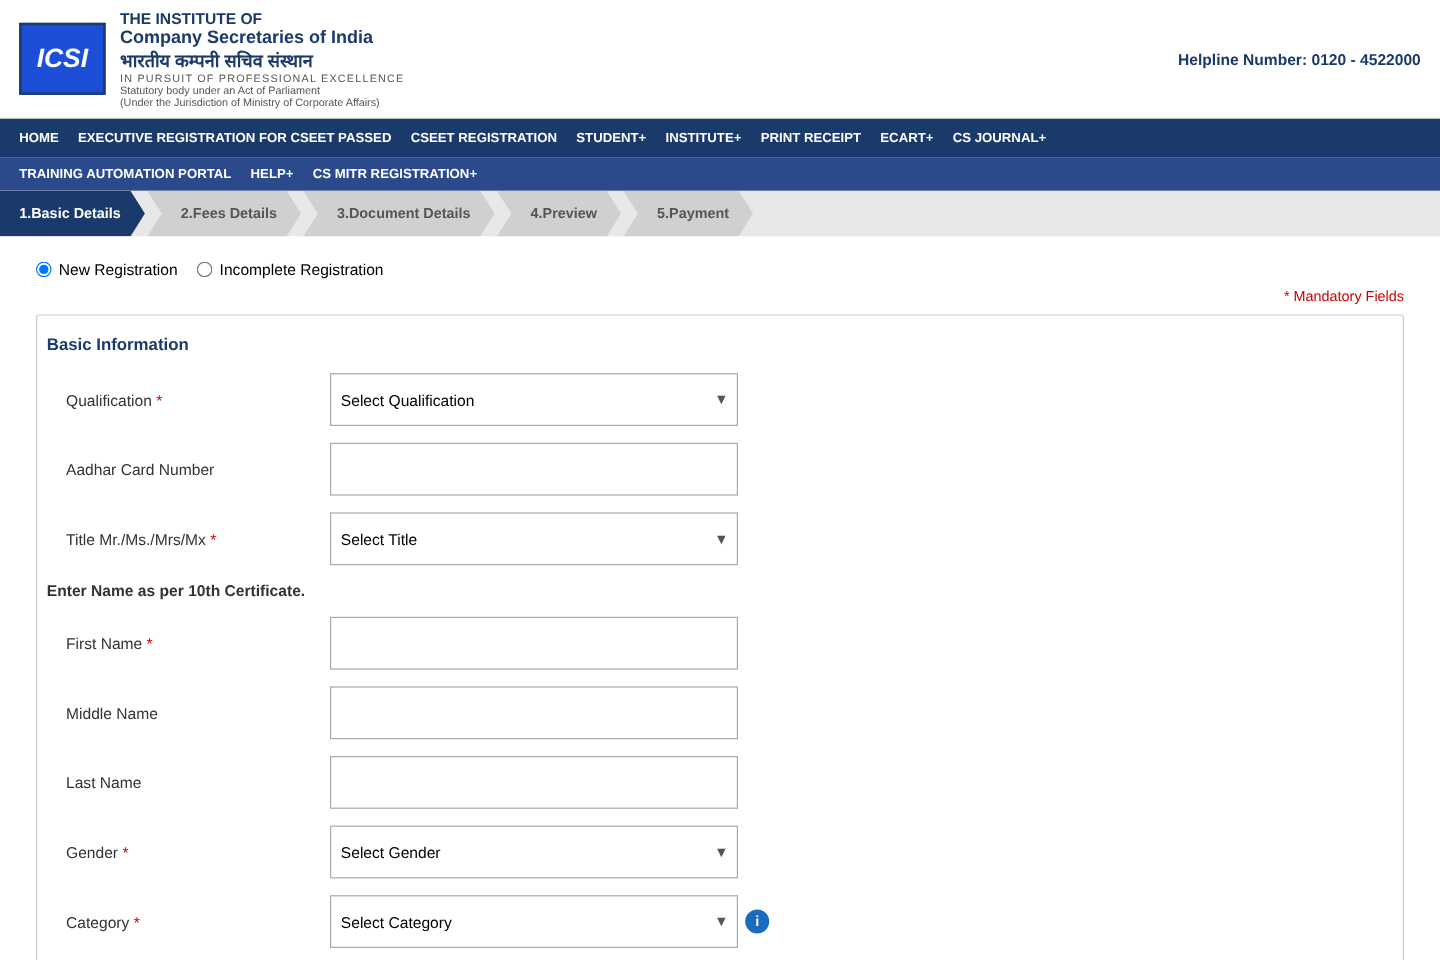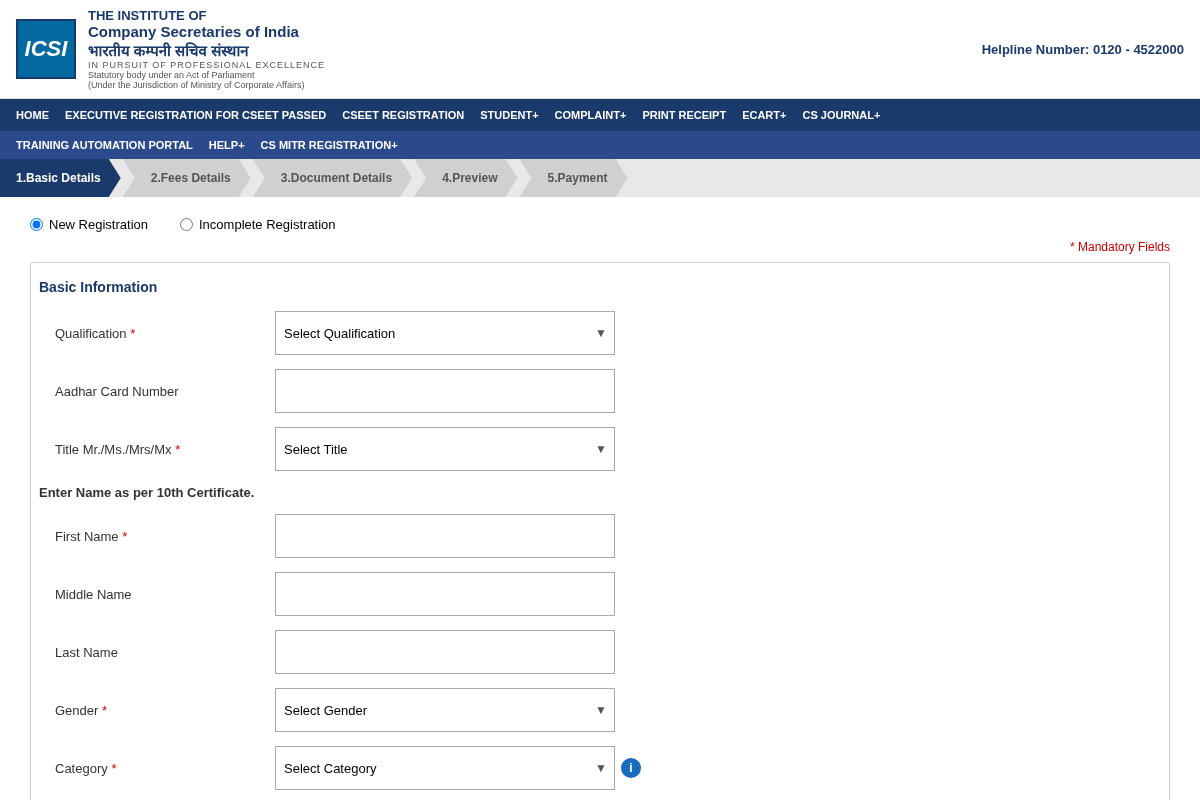--- a/index.html
+++ b/index.html
@@ -9,25 +9,25 @@
     .header {
       background: #fff;
       display: flex;
       align-items: center;
       justify-content: space-between;
       padding: 8px 16px;
       border-bottom: 1px solid #ddd;
     }
     .header-left { display: flex; align-items: center; gap: 12px; }
     .logo-box {
-      background: #0369a1;
+      background: #1d4ed8;
       color: #fff;
       font-weight: bold;
       font-size: 22px;
-      width: 60px;
+      width: 72px;
       height: 60px;
       display: flex;
       align-items: center;
       justify-content: center;
       border: 2px solid #1a3a6b;
       font-style: italic;
     }
     .helpline { color: #1a3a6b; font-weight: bold; font-size: 13px; }
 
     
@@ -95,21 +95,21 @@
     .content {
       background: #fff;
       min-height: 600px;
       padding: 20px 30px;
     }
 
     
     .radio-group {
       display: flex;
       align-items: center;
-      gap: 32px;
+      gap: 16px;
       margin-bottom: 8px;
     }
     .radio-item {
       display: flex;
       align-items: center;
       gap: 6px;
       cursor: pointer;
     }
     .radio-item input[type="radio"] { cursor: pointer; }
 
@@ -227,21 +227,21 @@
     <span>Helpline Number:</span>
     <span>0120 - 4522000</span>
   </div>
 </div>
 
 <nav class="nav-primary">
   <a href="#">HOME</a>
   <a href="#">EXECUTIVE REGISTRATION FOR CSEET PASSED</a>
   <a href="#">CSEET REGISTRATION</a>
   <a href="#">STUDENT+</a>
-  <a href="#">COMPLAINT+</a>
+  <a href="#">INSTITUTE+</a>
   <a href="#">PRINT RECEIPT</a>
   <a href="#">ECART+</a>
   <a href="#">CS JOURNAL+</a>
 </nav>
 
 <nav class="nav-secondary">
   <a href="#">TRAINING AUTOMATION PORTAL</a>
   <a href="#">HELP+</a>
   <a href="#">CS MITR REGISTRATION+</a>
 </nav>

